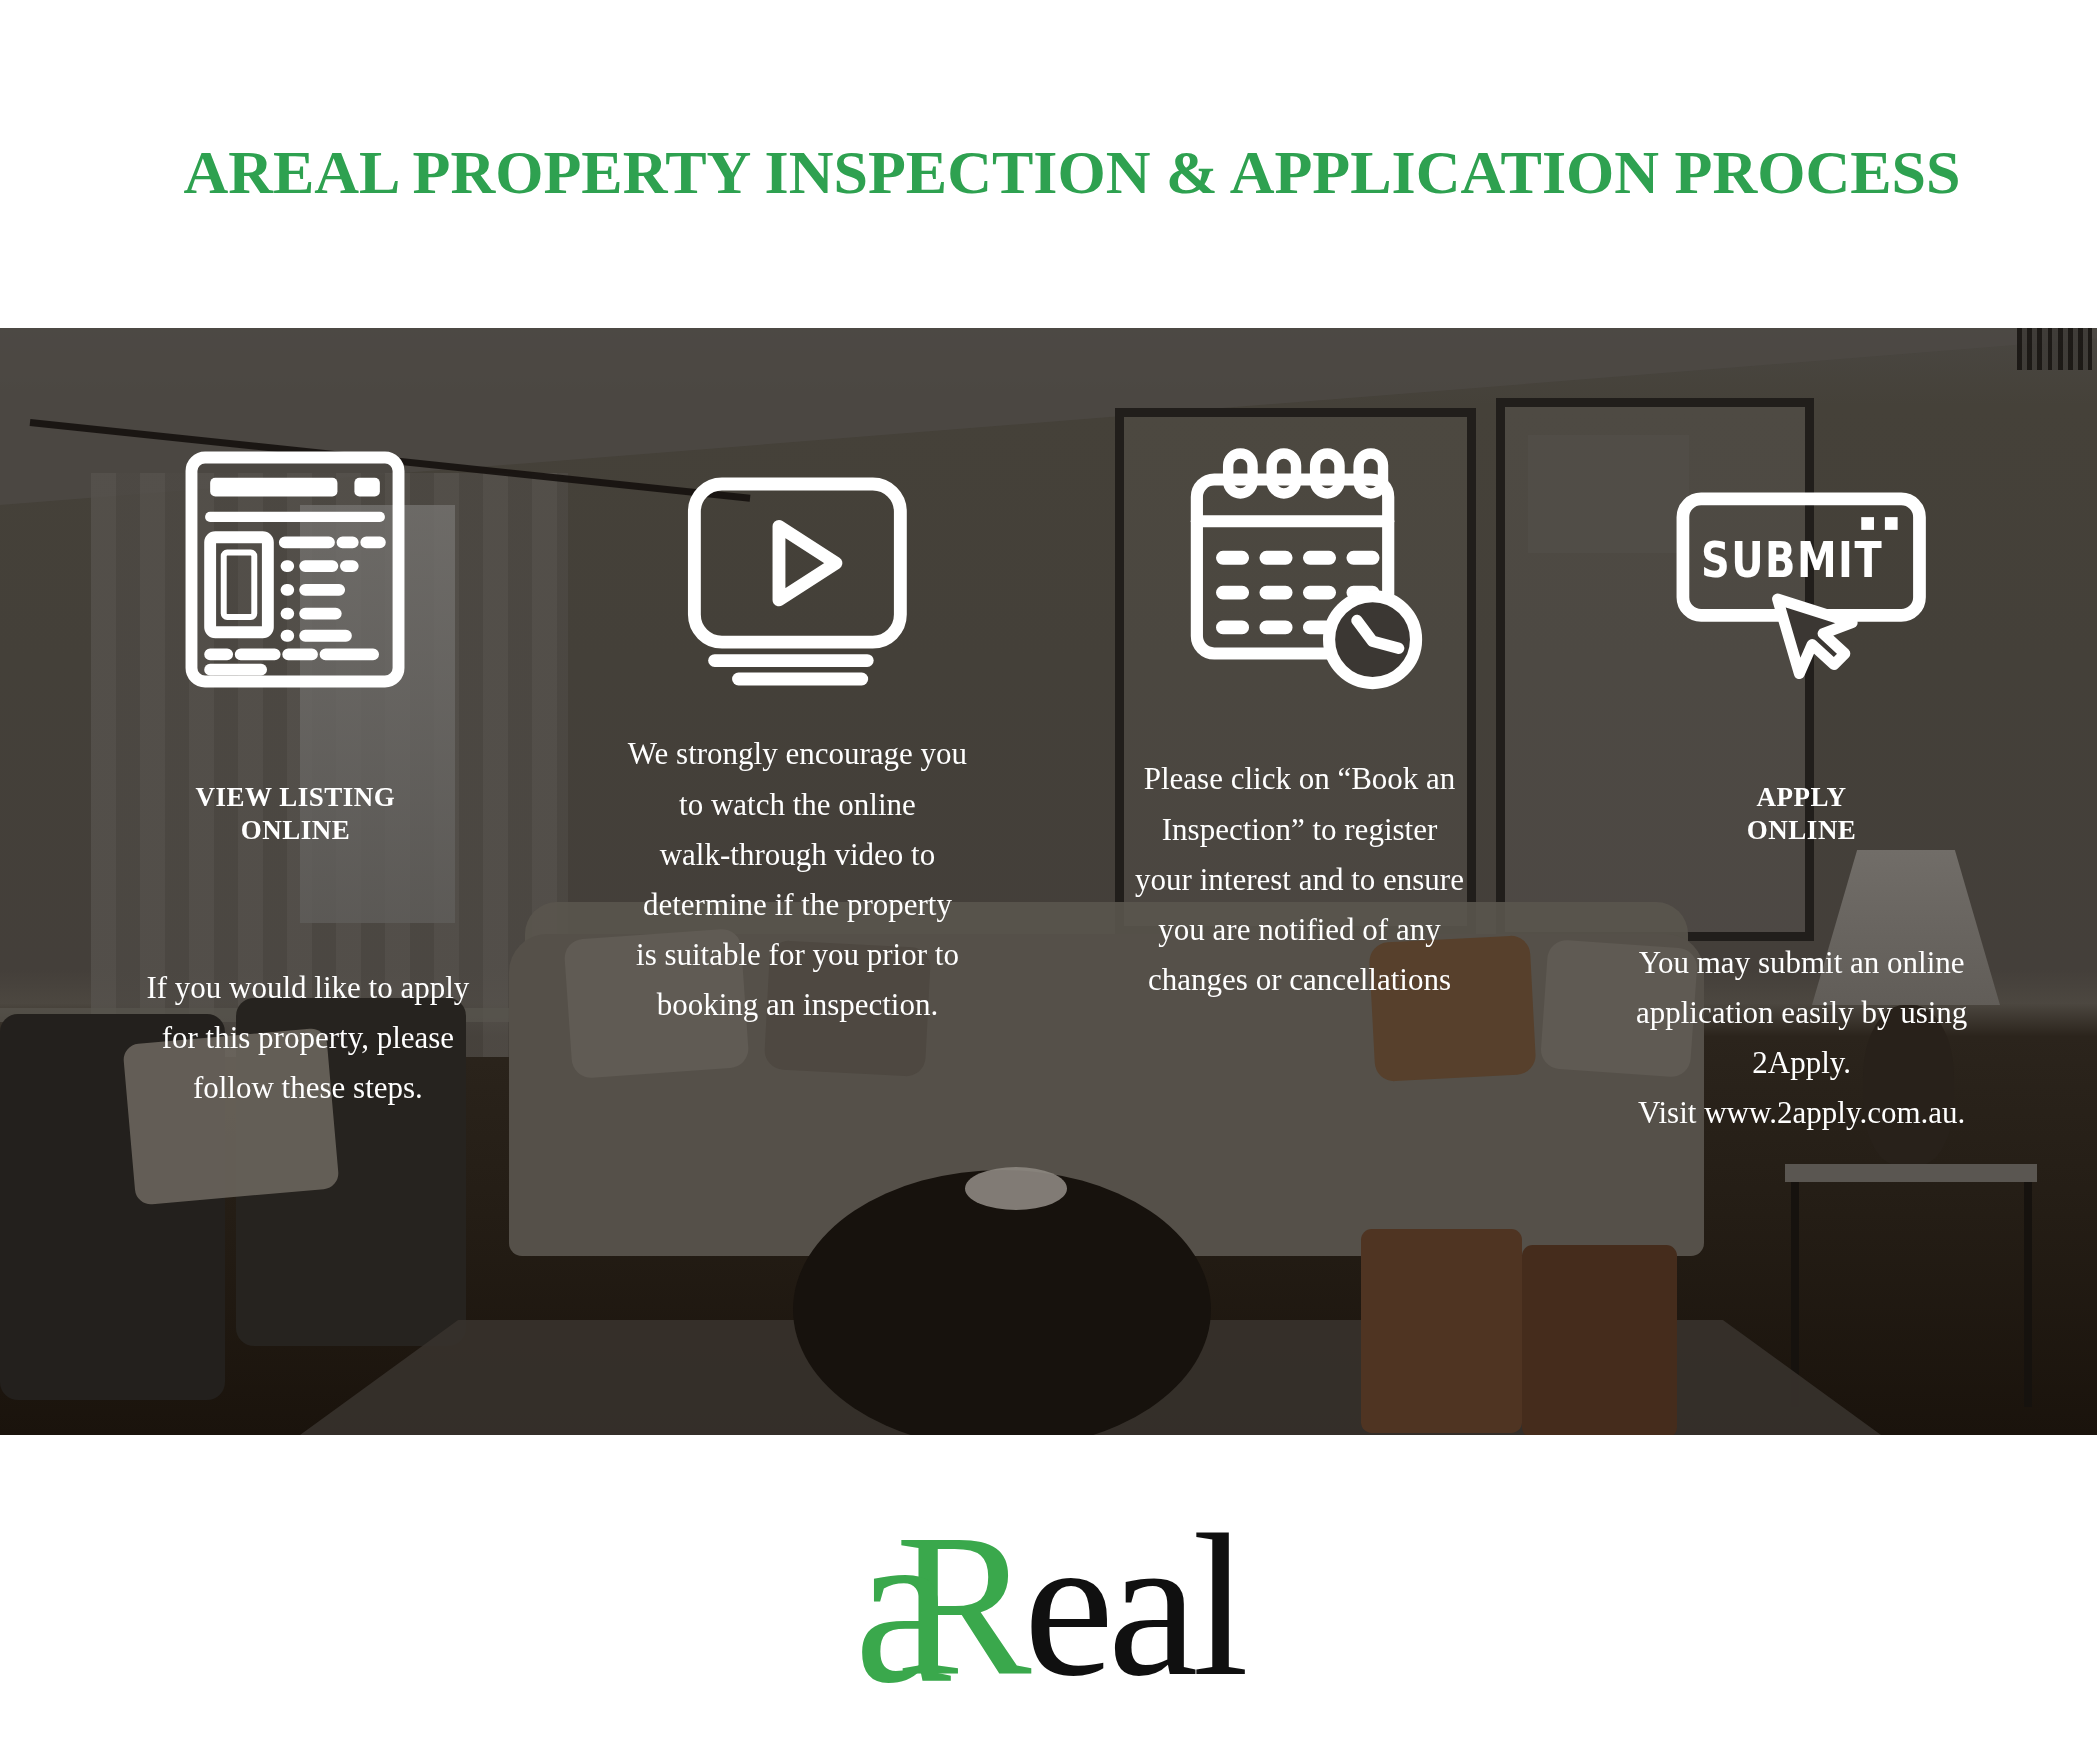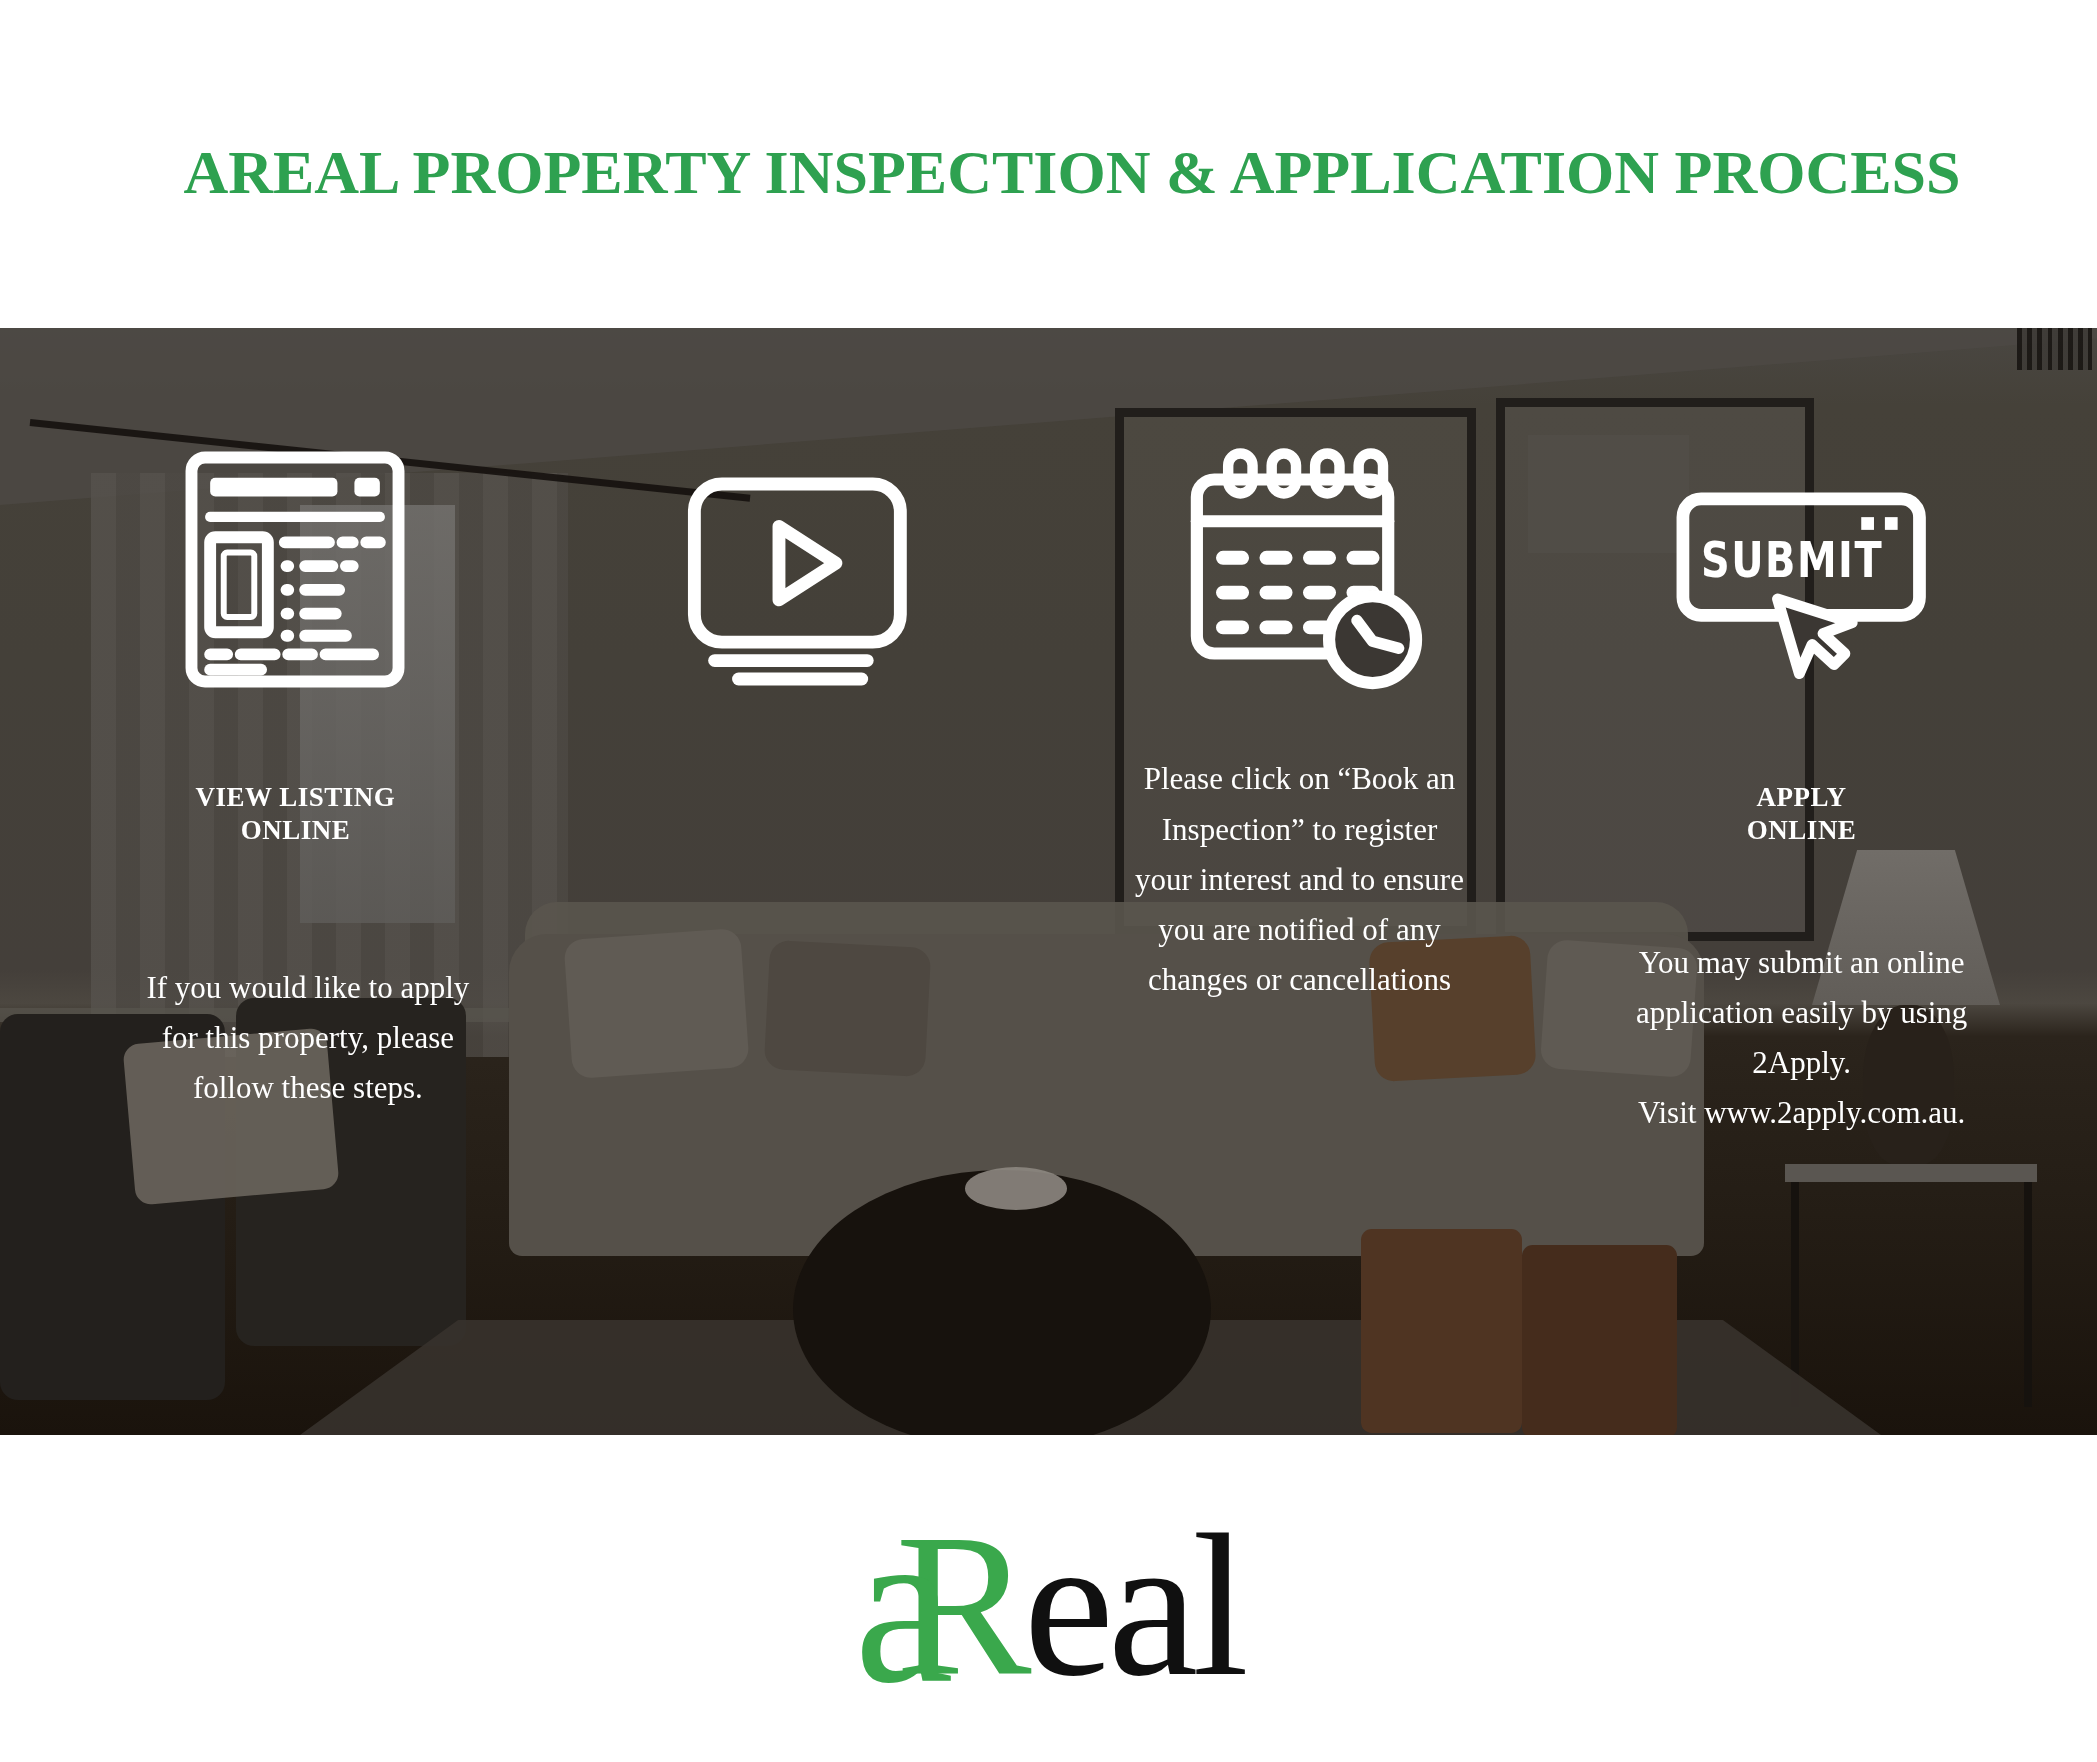--- a/index.html
+++ b/index.html
@@ -134,20 +134,28 @@
 
       <div class="col">
         <div class="icon-wrap">
           <svg viewBox="0 0 132 118" height="217" fill="none" stroke="#ffffff" stroke-width="7" stroke-linecap="round" stroke-linejoin="round">
             <rect x="10" y="6" width="112" height="86" rx="15"></rect>
             <path d="M56 29 L87 49 L56 69 Z"></path>
             <path d="M21 102 H104"></path>
             <path d="M34 112 H101"></path>
           </svg>
         </div>
+        <div class="body-wrap">
+          <p class="step-body" style="color: rgb(255, 255, 255);">We strongly encourage you
+to watch the online
+walk-through video to
+determine if the property
+is suitable for you prior to
+booking an inspection.</p>
+        </div>
       </div>
 
       <div class="col">
         <div class="icon-wrap">
           <svg viewBox="0 0 142 142" height="247" fill="none" stroke="#ffffff" stroke-width="7" stroke-linecap="round" stroke-linejoin="round">
             <rect x="30" y="6" width="14" height="23" rx="7" stroke-width="6"></rect>
             <rect x="55" y="6" width="14" height="23" rx="7" stroke-width="6"></rect>
             <rect x="80" y="6" width="14" height="23" rx="7" stroke-width="6"></rect>
             <rect x="105" y="6" width="14" height="23" rx="7" stroke-width="6"></rect>
             <rect x="12" y="21" width="110" height="100" rx="10"></rect>

